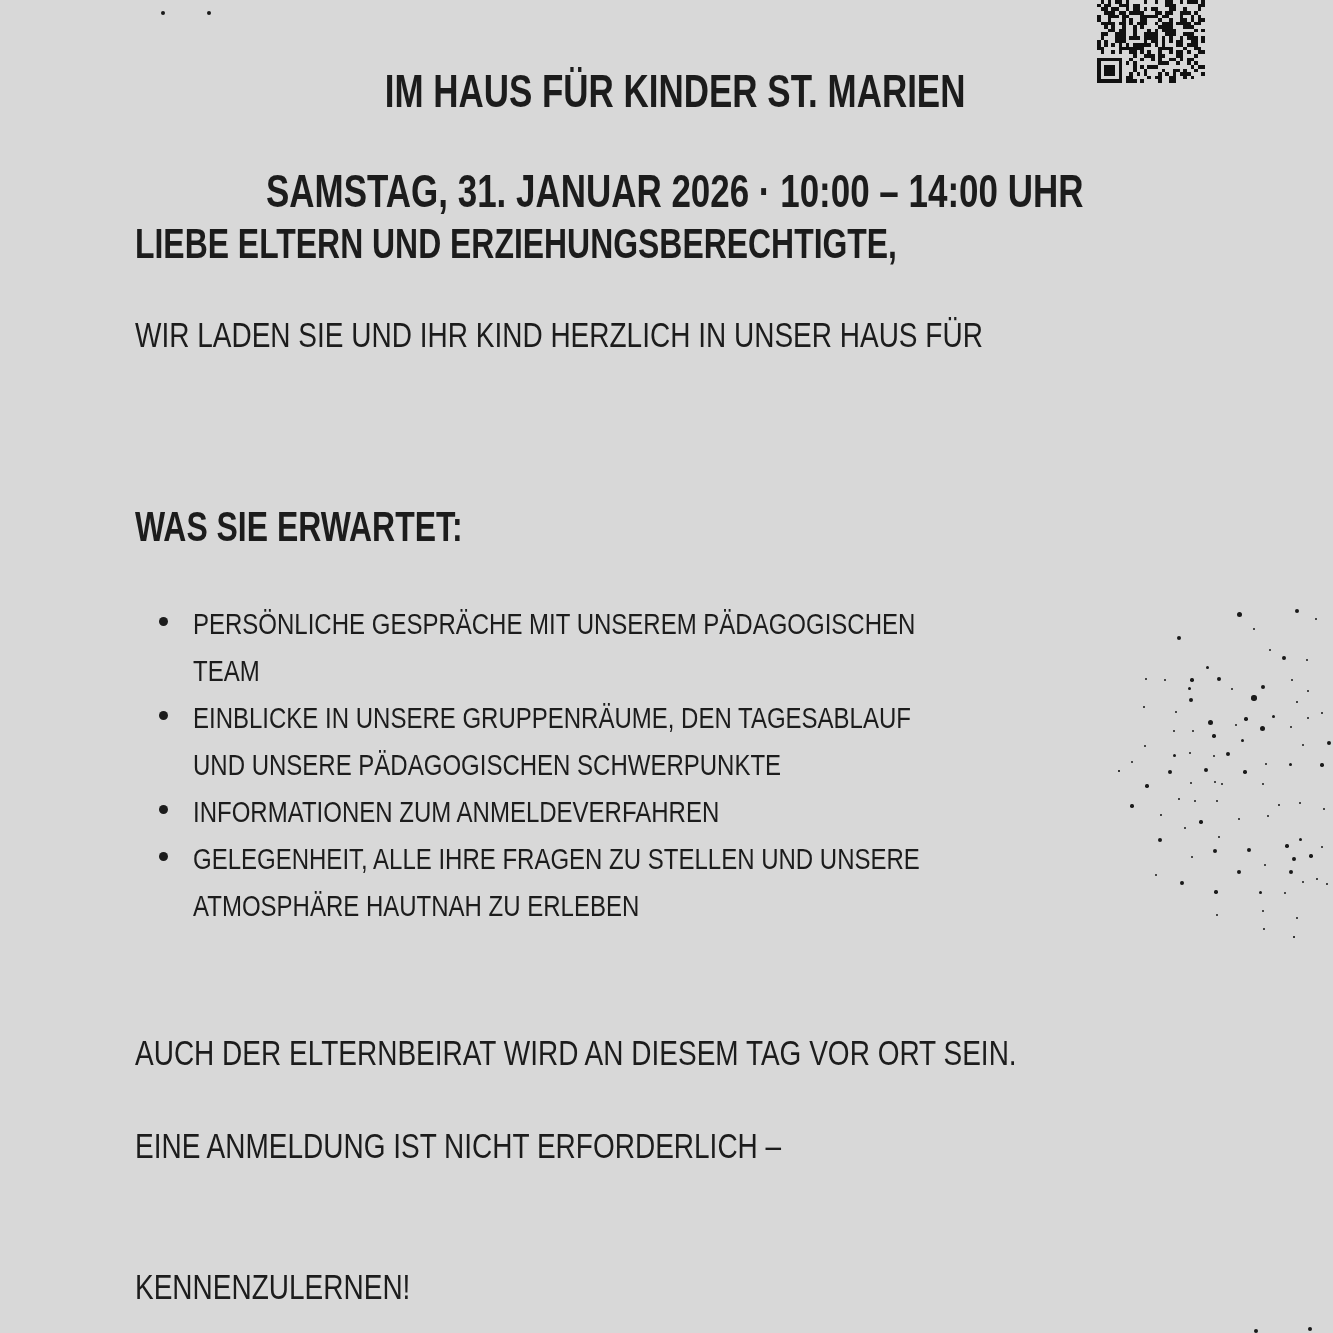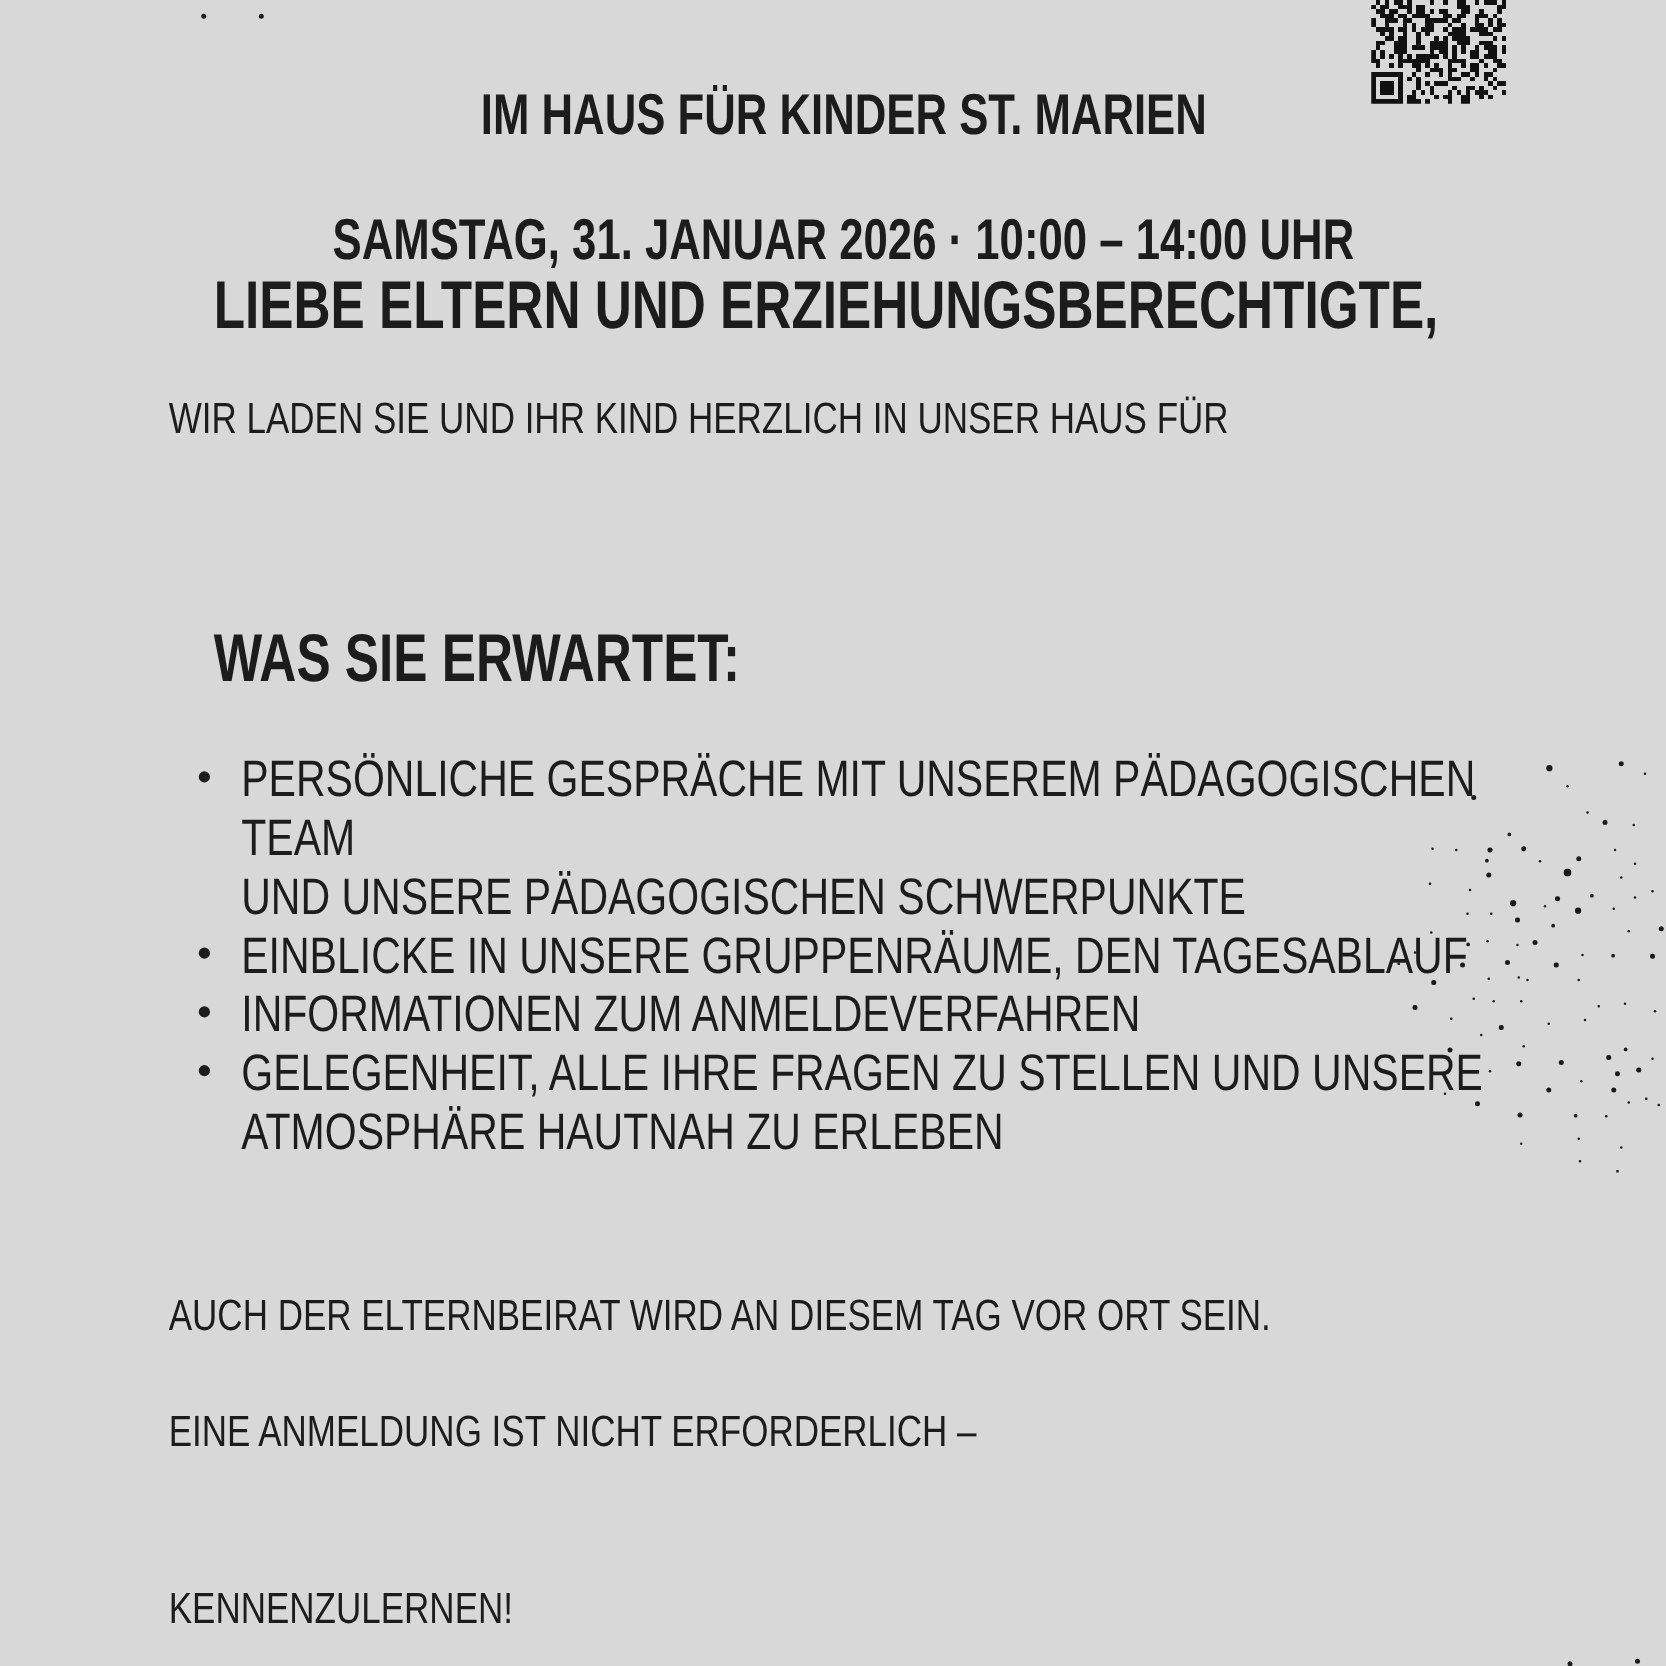--- a/index.html
+++ b/index.html
@@ -16,26 +16,26 @@
   .tl{white-space:nowrap;}
   .inner{
     display:inline-block;
     white-space:pre;
     transform-origin:0 50%;
   }
   .center-block .inner{transform-origin:50% 50%;}
   
   .h-big{font-size:46px;font-weight:700;line-height:52px;}
   .h-big .inner{transform:scaleX(0.76);}
-  .h-left{font-size:54px;font-weight:700;line-height:52px;margin-left:36px;}
+  .h-left{font-size:42px;font-weight:700;line-height:52px;}
   .h-left .inner{transform:scaleX(0.76);}
   
   .b{font-size:35px;font-weight:400;line-height:53px;}
   .b .inner{transform:scaleX(0.80);}
-  .bullets{font-size:41px;font-weight:400;line-height:47px;}
+  .bullets{font-size:30px;font-weight:400;line-height:47px;}
   .bullets .inner{transform:scaleX(0.80);}
   .brow{position:relative;padding-left:58px;height:47px;white-space:nowrap;}
   .mk{
     position:absolute;left:24px;top:17px;
     width:9px;height:9px;border-radius:50%;
     background:#1c1c1c;
   }
   .dot{position:absolute;border-radius:50%;background:#1a1a1a;}
   #qr{position:absolute;left:1097px;top:0;width:108px;height:83px;}
   #qr svg{display:block;width:108px;height:83px;}
@@ -468,27 +468,27 @@
 
 <div class="block bullets" style="top:600px;">
   <div class="brow">
     <span class="mk"></span>
     <span class="inner">PERSÖNLICHE GESPRÄCHE MIT UNSEREM PÄDAGOGISCHEN</span>
   </div>
   <div class="brow">
     <span class="inner">TEAM</span>
   </div>
   <div class="brow">
-    <span class="inner">UND UNSERE PÄDAGOGISCHEN SCHWERPUNKTE</span>
-  </div>
-  <div class="brow">
     <span class="mk"></span>
     <span class="inner">EINBLICKE IN UNSERE GRUPPENRÄUME, DEN TAGESABLAUF</span>
   </div>
   <div class="brow">
+    <span class="inner">UND UNSERE PÄDAGOGISCHEN SCHWERPUNKTE</span>
+  </div>
+  <div class="brow">
     <span class="mk"></span>
     <span class="inner">INFORMATIONEN ZUM ANMELDEVERFAHREN</span>
   </div>
   <div class="brow">
     <span class="mk"></span>
     <span class="inner">GELEGENHEIT, ALLE IHRE FRAGEN ZU STELLEN UND UNSERE</span>
   </div>
   <div class="brow">
     <span class="inner">ATMOSPHÄRE HAUTNAH ZU ERLEBEN</span>
   </div>

